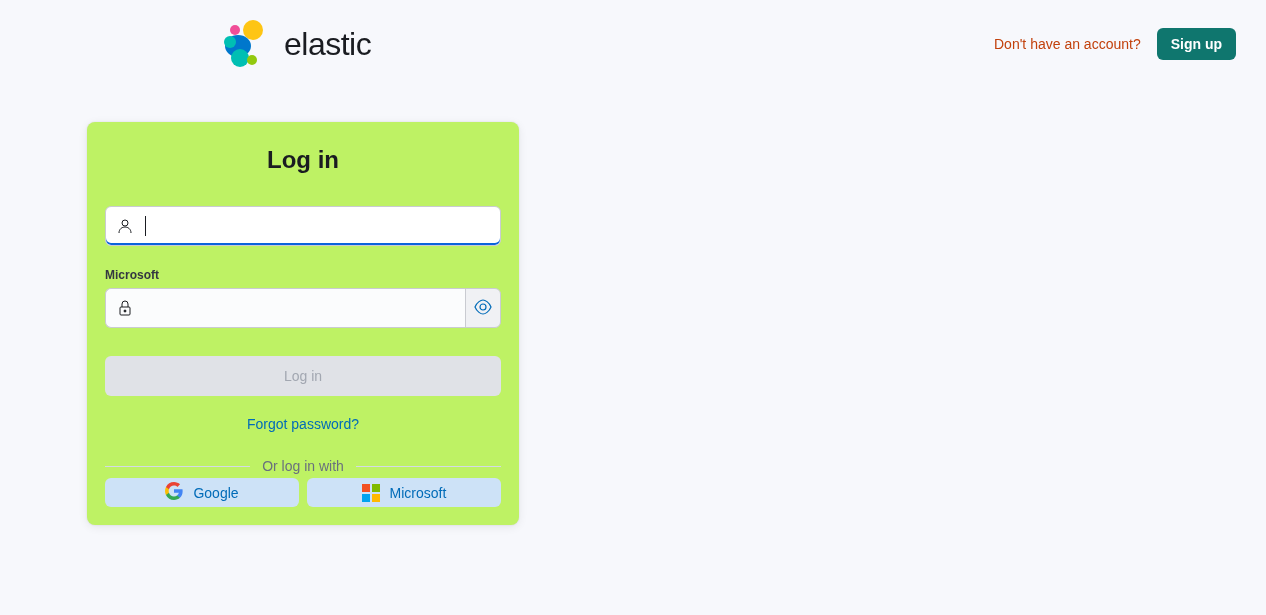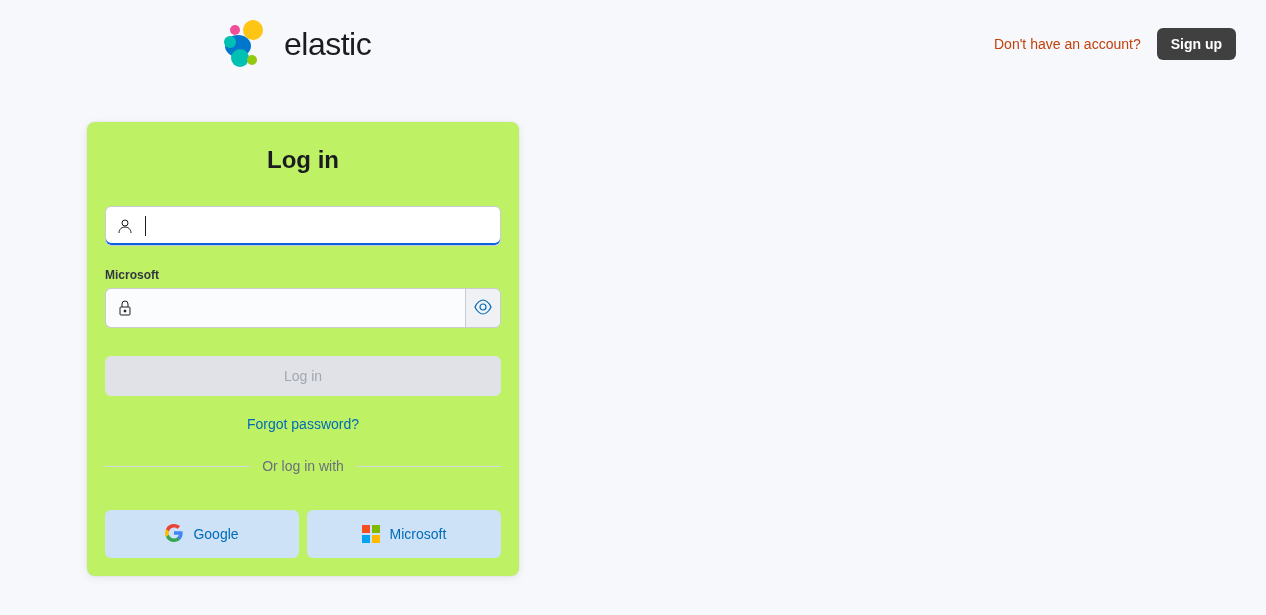--- a/index.html
+++ b/index.html
@@ -40,21 +40,21 @@
     .header-right {
       display: flex;
       align-items: center;
       gap: 16px;
     }
     .no-account {
       font-size: 14px;
       color: #c2410c;
     }
     .signup-btn {
-      background: #404040;
+      background: #0f766e;
       color: #fff;
       border: none;
       border-radius: 6px;
       padding: 8px 14px;
       font-size: 14px;
       font-weight: 600;
       cursor: pointer;
     }
     .card {
       position: absolute;
@@ -172,38 +172,38 @@
       text-align: center;
       color: #006bb8;
       font-size: 14px;
       text-decoration: none;
       margin-bottom: 26px;
     }
     .divider {
       display: flex;
       align-items: center;
       gap: 12px;
-      margin-bottom: 36px;
+      margin-bottom: 4px;
     }
     .divider-line {
       flex: 1;
       height: 1px;
       background: #d3dae6;
     }
     .divider-text {
       font-size: 14px;
       color: #69707d;
     }
     .social-row {
       display: flex;
       gap: 8px;
     }
     .social-btn {
       flex: 1;
-      height: 48px;
+      height: 29px;
       border: none;
       border-radius: 6px;
       background: #cde2f7;
       color: #006bb8;
       font-size: 14px;
       font-weight: 500;
       cursor: pointer;
       display: flex;
       align-items: center;
       justify-content: center;

